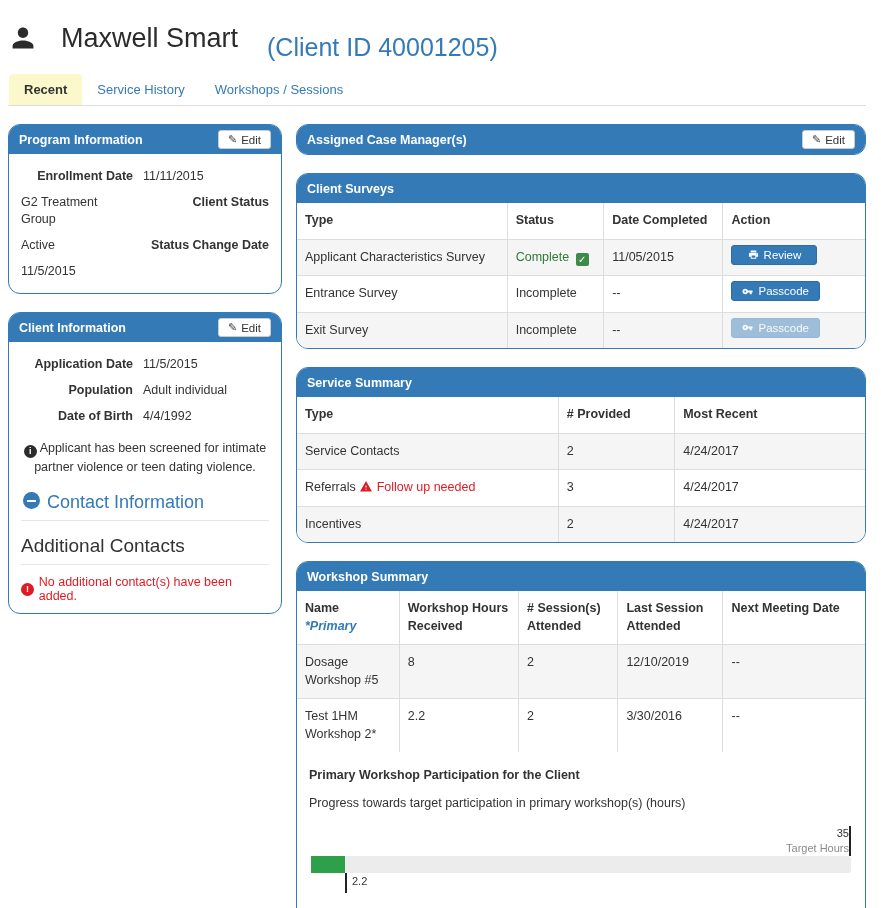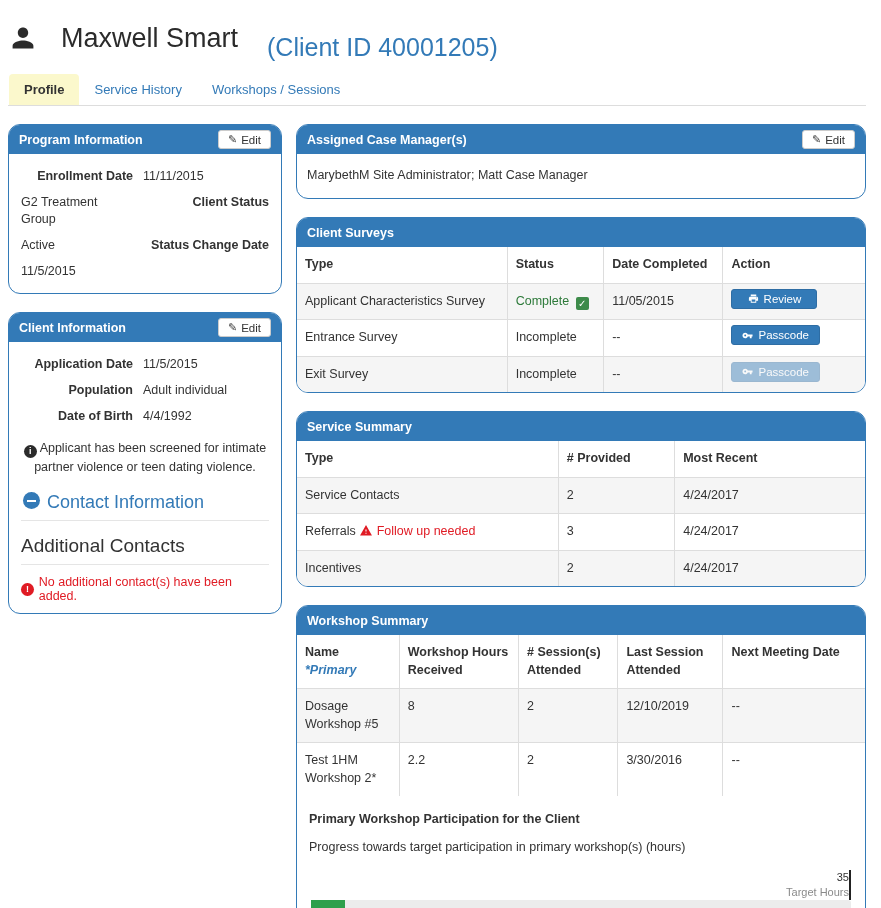--- a/index.html
+++ b/index.html
@@ -129,21 +129,21 @@
     <span class="person-icon">
       <svg viewBox="0 0 24 24">
           <path d="M12 12c2.7 0 4.8-2.1 4.8-4.8S14.7 2.4 12 2.4 7.2 4.5 7.2 7.2 9.3 12 12 12zm0 2.4c-3.2 0-9.6 1.6-9.6 4.8v2.4h19.2v-2.4c0-3.2-6.4-4.8-9.6-4.8z"></path>
         </svg>
     </span>
     <span class="page-title">Maxwell Smart</span>
     <span class="client-id">(Client ID 40001205)</span>
   </div>
 
   <div class="tabs">
-    <a class="tab active">Profile</a>
+    <a class="tab active">Recent</a>
     <a class="tab">Service History</a>
     <a class="tab">Workshops / Sessions</a>
   </div>
 
   <div class="columns">
 
     <div class="col-left">
 
       <div class="panel">
         <div class="panel-heading">
@@ -210,21 +210,20 @@
     <div class="col-right">
 
       <div class="panel">
         <div class="panel-heading">
           <span class="panel-title">Assigned Case Manager(s)</span>
           <button class="btn-edit">
             <span class="pencil-glyph">✎</span>
             <span>Edit</span>
           </button>
         </div>
-        <div class="cm-body">MarybethM Site Administrator; Matt Case Manager</div>
       </div>
 
       <div class="panel">
         <div class="panel-heading">
           <span class="panel-title">Client Surveys</span>
         </div>
         <table class="tbl-surveys">
           <thead>
             <tr>
               <th>Type</th>

